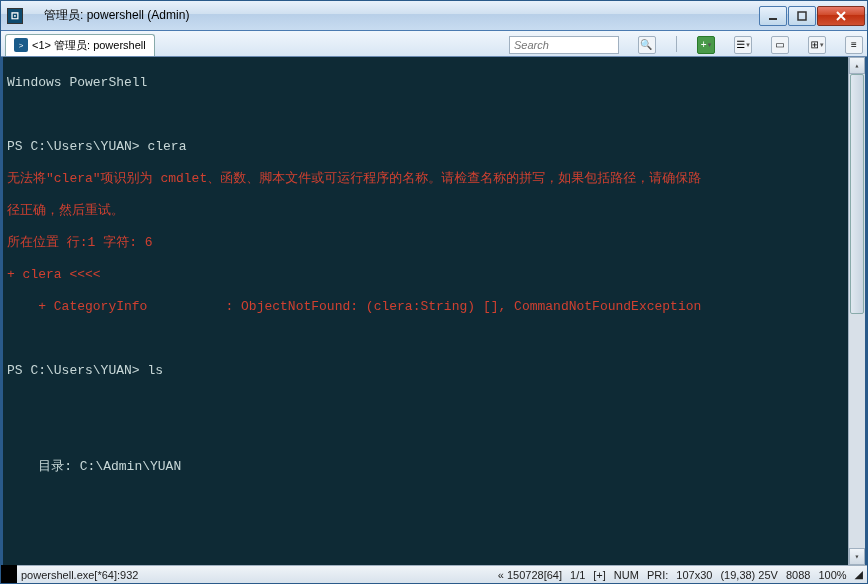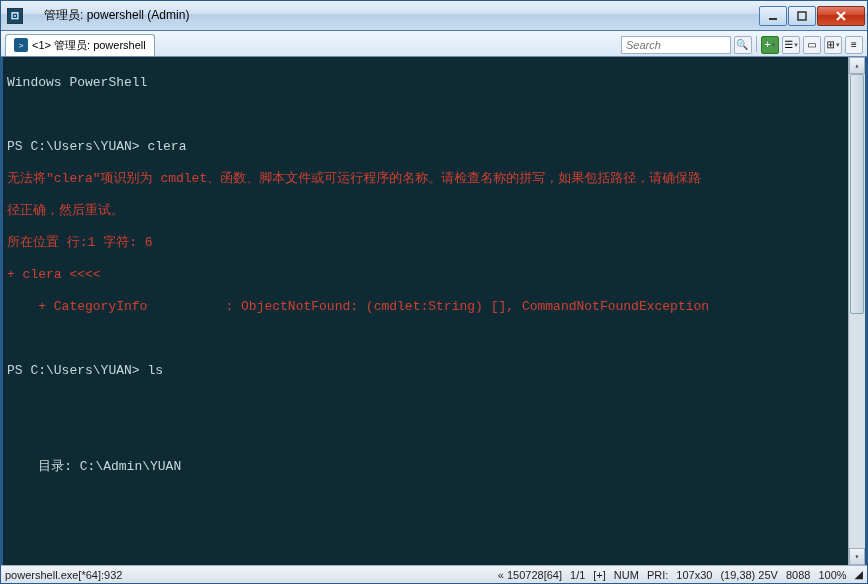--- a/index.html
+++ b/index.html
@@ -11,36 +11,36 @@
 .titlebar-icon { width: 16px; height: 16px; background: #0e4a6e; display: flex; align-items: center; justify-content: center; color: #fff; font-size: 10px; font-weight: bold; margin-right: 5px; border: 1px solid #333; }
 .titlebar-text { flex: 1; color: #000; font-size: 12px; margin-left: 16px; }
 .win-controls { display: flex; gap: 0; }
 .win-btn { width: 30px; height: 20px; border: 1px solid #4a7ab0; background: linear-gradient(to bottom, #e8f1fb, #c0d8ec); display: flex; align-items: center; justify-content: center; font-size: 10px; cursor: pointer; border-radius: 2px; margin-left: 1px; }
 .win-btn.close { background: linear-gradient(to bottom, #e67a6a 0%, #d04a2a 45%, #c03010 46%, #d05030 100%); color: #fff; width: 48px; border-color: #803020; }
 .win-btn.min-max { width: 28px; }
 
 .tabbar { height: 26px; background: linear-gradient(to bottom, #f0f6fc, #d8e6f4); display: flex; align-items: center; padding: 2px 4px 0 4px; border-bottom: 1px solid #6a8ab0; gap: 2px; }
 .tab { height: 22px; background: #fff; border: 1px solid #8aa; border-bottom: none; display: flex; align-items: center; padding: 0 8px; gap: 4px; border-radius: 3px 3px 0 0; font-size: 11px; }
 .tab-icon { width: 14px; height: 14px; background: #1a5b8a; border-radius: 2px; display: inline-flex; align-items: center; justify-content: center; color: #fff; font-size: 8px; }
-.tabbar-right { margin-left: auto; display: flex; align-items: flex-start; gap: 3px; }
+.tabbar-right { margin-left: auto; display: flex; align-items: flex-start; gap: 19px; }
 .search-box { width: 110px; height: 18px; border: 1px solid #a0b0c0; padding: 0 4px; font-size: 11px; font-style: italic; color: #888; }
 .toolbar-btn { width: 18px; height: 18px; border: 1px solid #a0b0c0; background: #f0f4f8; display: flex; align-items: center; justify-content: center; font-size: 10px; cursor: pointer; border-radius: 2px; }
 .toolbar-btn.green { background: #4a9a4a; color: #fff; border-color: #2a7a2a; }
 .toolbar-sep { width: 1px; height: 16px; background: #a0b0c0; margin: 0 1px; }
 .dd-arrow { font-size: 7px; margin-left: 1px; color: #555; }
 
 .terminal { flex: 1; background: #0e2a35; color: #c8d8d8; font-family: Consolas, "Courier New", monospace; font-size: 13px; line-height: 16px; padding: 2px 4px; overflow: hidden; border: 2px solid #2a5a8a; border-top: none; border-bottom: none; white-space: pre; position: relative; }
 .err { color: #d04030; }
 
 .scrollbar-v { position: absolute; right: 0; top: 0; bottom: 0; width: 17px; background: #d8e0e8; border-left: 1px solid #a0b0c0; display: flex; flex-direction: column; }
 .sb-btn { height: 17px; background: linear-gradient(#f0f4f8, #d0dae4); border: 1px solid #a0b0c0; display: flex; align-items: center; justify-content: center; font-size: 8px; color: #444; }
 .sb-track { flex: 1; position: relative; }
 .sb-thumb { position: absolute; left: 1px; right: 1px; top: 0; height: 240px; background: linear-gradient(to right, #e0e8f0, #c8d4e0); border: 1px solid #8aa; border-radius: 2px; }
 
-.statusbar { height: 18px; background: linear-gradient(to bottom, #f0f4f8, #d8e2ec); border-top: 1px solid #a0b0c0; display: flex; align-items: center; font-size: 11px; padding: 0 4px; gap: 8px; color: #222; }
+.statusbar { height: 18px; background: linear-gradient(to bottom, #f0f4f8, #d8e2ec); border-top: 1px solid #a0b0c0; display: flex; align-items: center; font-size: 11px; padding: 0 4px; gap: 8px; color: #222; margin-left: 16px; }
 .statusbar .sb-item { white-space: nowrap; }
 .statusbar .flex { flex: 1; }
 </style>
 </head>
 <body>
 
 <div class="window">
   <div class="titlebar">
     <div class="titlebar-icon">⊡</div>
     <div class="titlebar-text">管理员: powershell (Admin)</div>
@@ -96,21 +96,21 @@
   </div>
 
   <div class="terminal">
 <div>Windows PowerShell</div>
 <div> </div>
 <div>PS C:\Users\YUAN&gt; clera</div>
 <div class="err">无法将"clera"项识别为 cmdlet、函数、脚本文件或可运行程序的名称。请检查名称的拼写，如果包括路径，请确保路</div>
 <div class="err">径正确，然后重试。</div>
 <div class="err">所在位置 行:1 字符: 6</div>
 <div class="err">+ clera &lt;&lt;&lt;&lt;</div>
-<div class="err">    + CategoryInfo          : ObjectNotFound: (cmdlet:String) [], CommandNotFoundException</div>
+<div class="err">    + CategoryInfo          : ObjectNotFound: (clera:String) [], CommandNotFoundException</div>
 <div> </div>
 <div>PS C:\Users\YUAN&gt; ls</div>
 <div> </div>
 <div> </div>
 <div>    目录: C:\Admin\YUAN</div>
 <div> </div>
 
 
 
 

